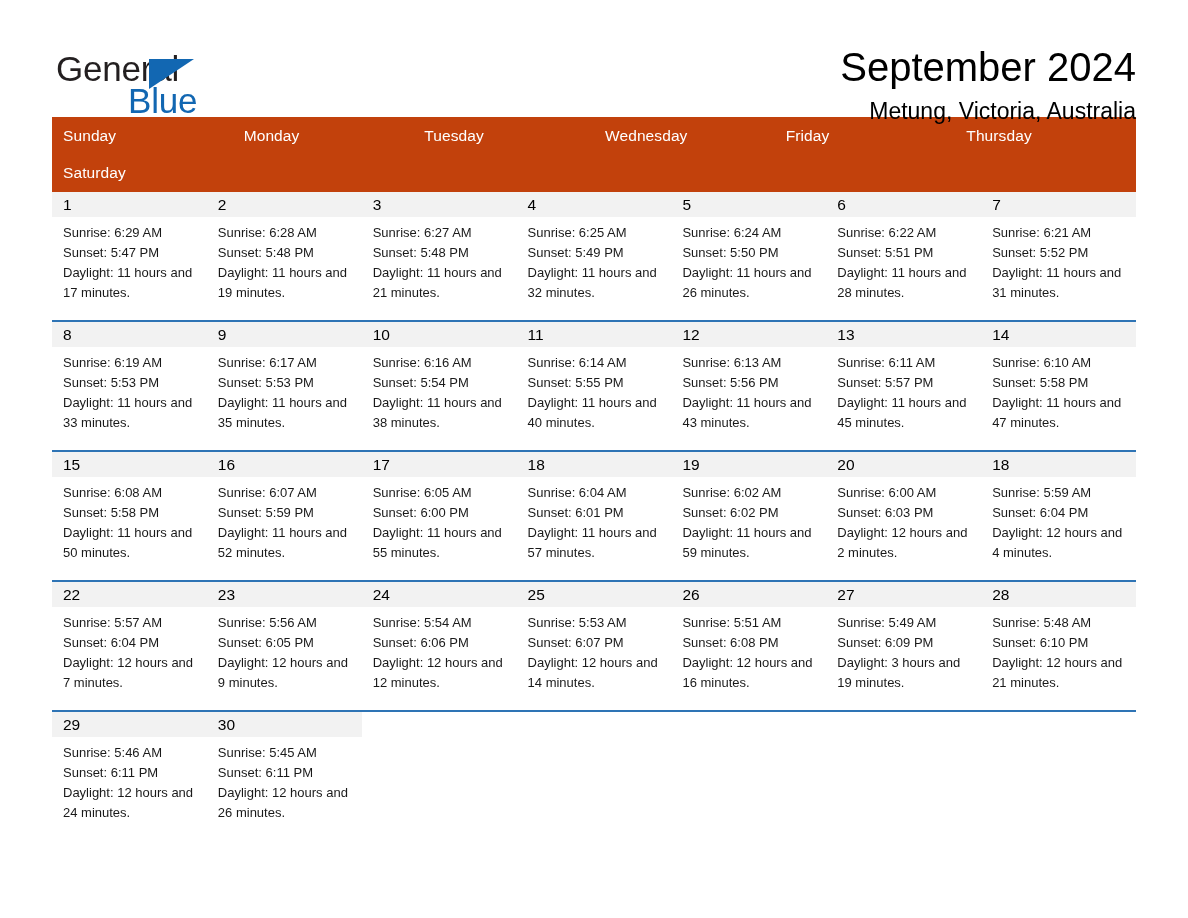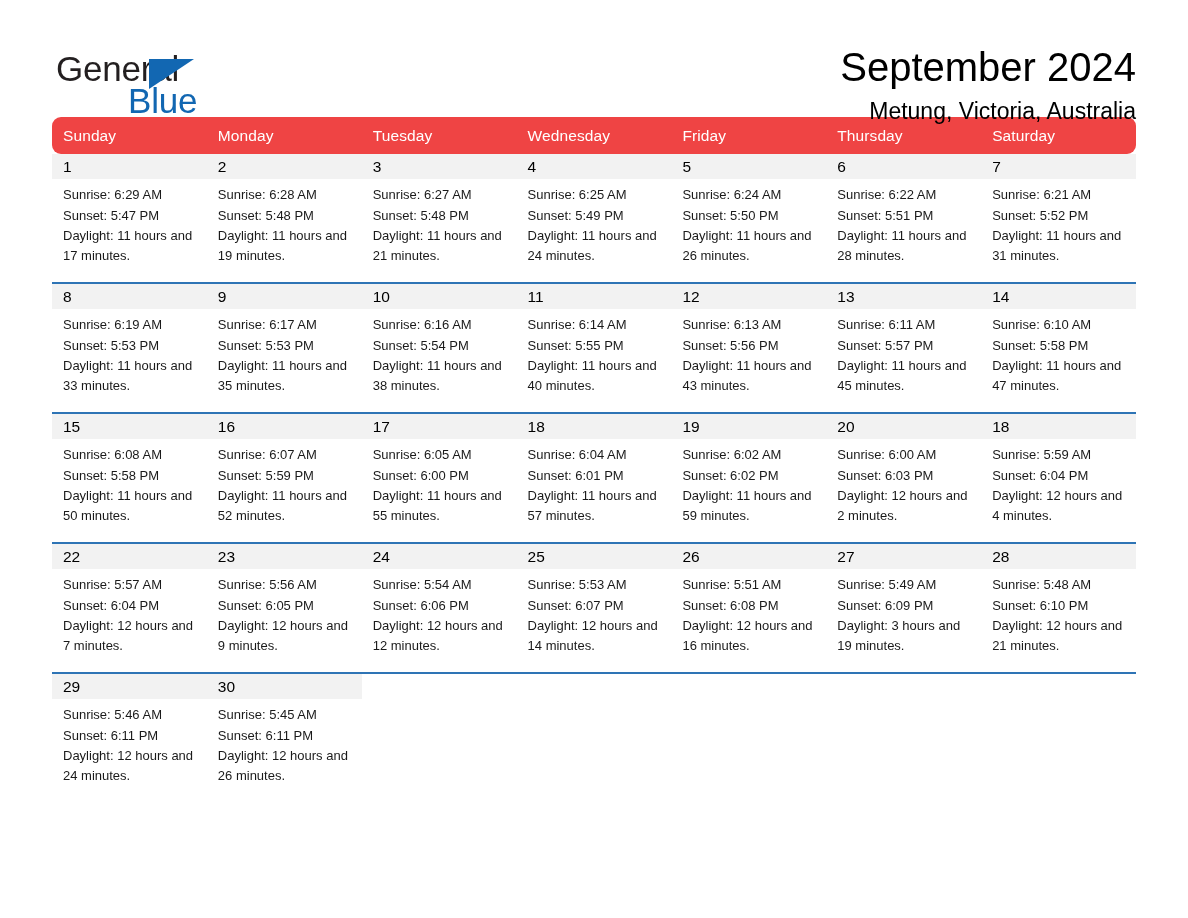--- a/index.html
+++ b/index.html
@@ -86,23 +86,22 @@
   }
 
   
   .calendar {
     width: 1084px;
     margin: 0 auto;
     padding-top: 2px;
   }
   .weekday-row {
     display: grid;
-    grid-template-columns: repeat(7, 1fr);
-    background: #ef4444;
-    border-radius: 9px;
+    grid-template-columns: repeat(6, 1fr);
+    background: #c2410c;
   }
   .weekday {
     color: #ffffff;
     font-size: 15.5px;
     padding: 9px 0 9px 11px;
     line-height: 1.25;
     letter-spacing: 0.1px;
   }
   .week-row {
     display: grid;
@@ -187,21 +186,21 @@
               <div>Sunrise: 6:27 AM</div>
               <div>Sunset: 5:48 PM</div>
               <div class="wrap">Daylight: 11 hours and 21 minutes.</div>
             </div>
           </div>
           <div class="day-cell filled">
             <div class="day-num-band">4</div>
             <div class="day-body">
               <div>Sunrise: 6:25 AM</div>
               <div>Sunset: 5:49 PM</div>
-              <div class="wrap">Daylight: 11 hours and 24 minutes.</div>
+              <div class="wrap">Daylight: 11 hours and 32 minutes.</div>
             </div>
           </div>
           <div class="day-cell filled">
             <div class="day-num-band">5</div>
             <div class="day-body">
               <div>Sunrise: 6:24 AM</div>
               <div>Sunset: 5:50 PM</div>
               <div class="wrap">Daylight: 11 hours and 26 minutes.</div>
             </div>
           </div>

